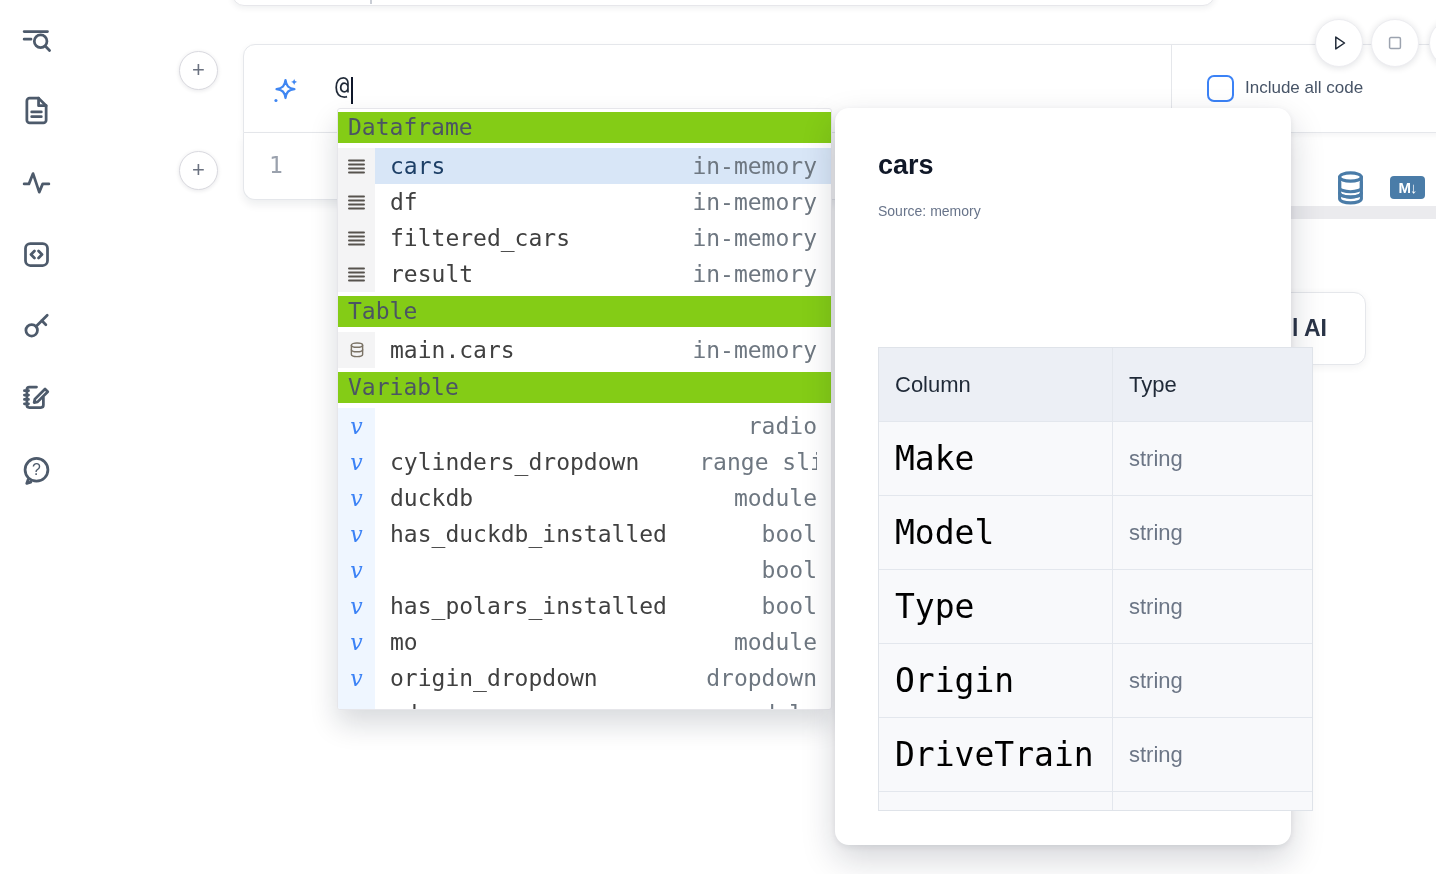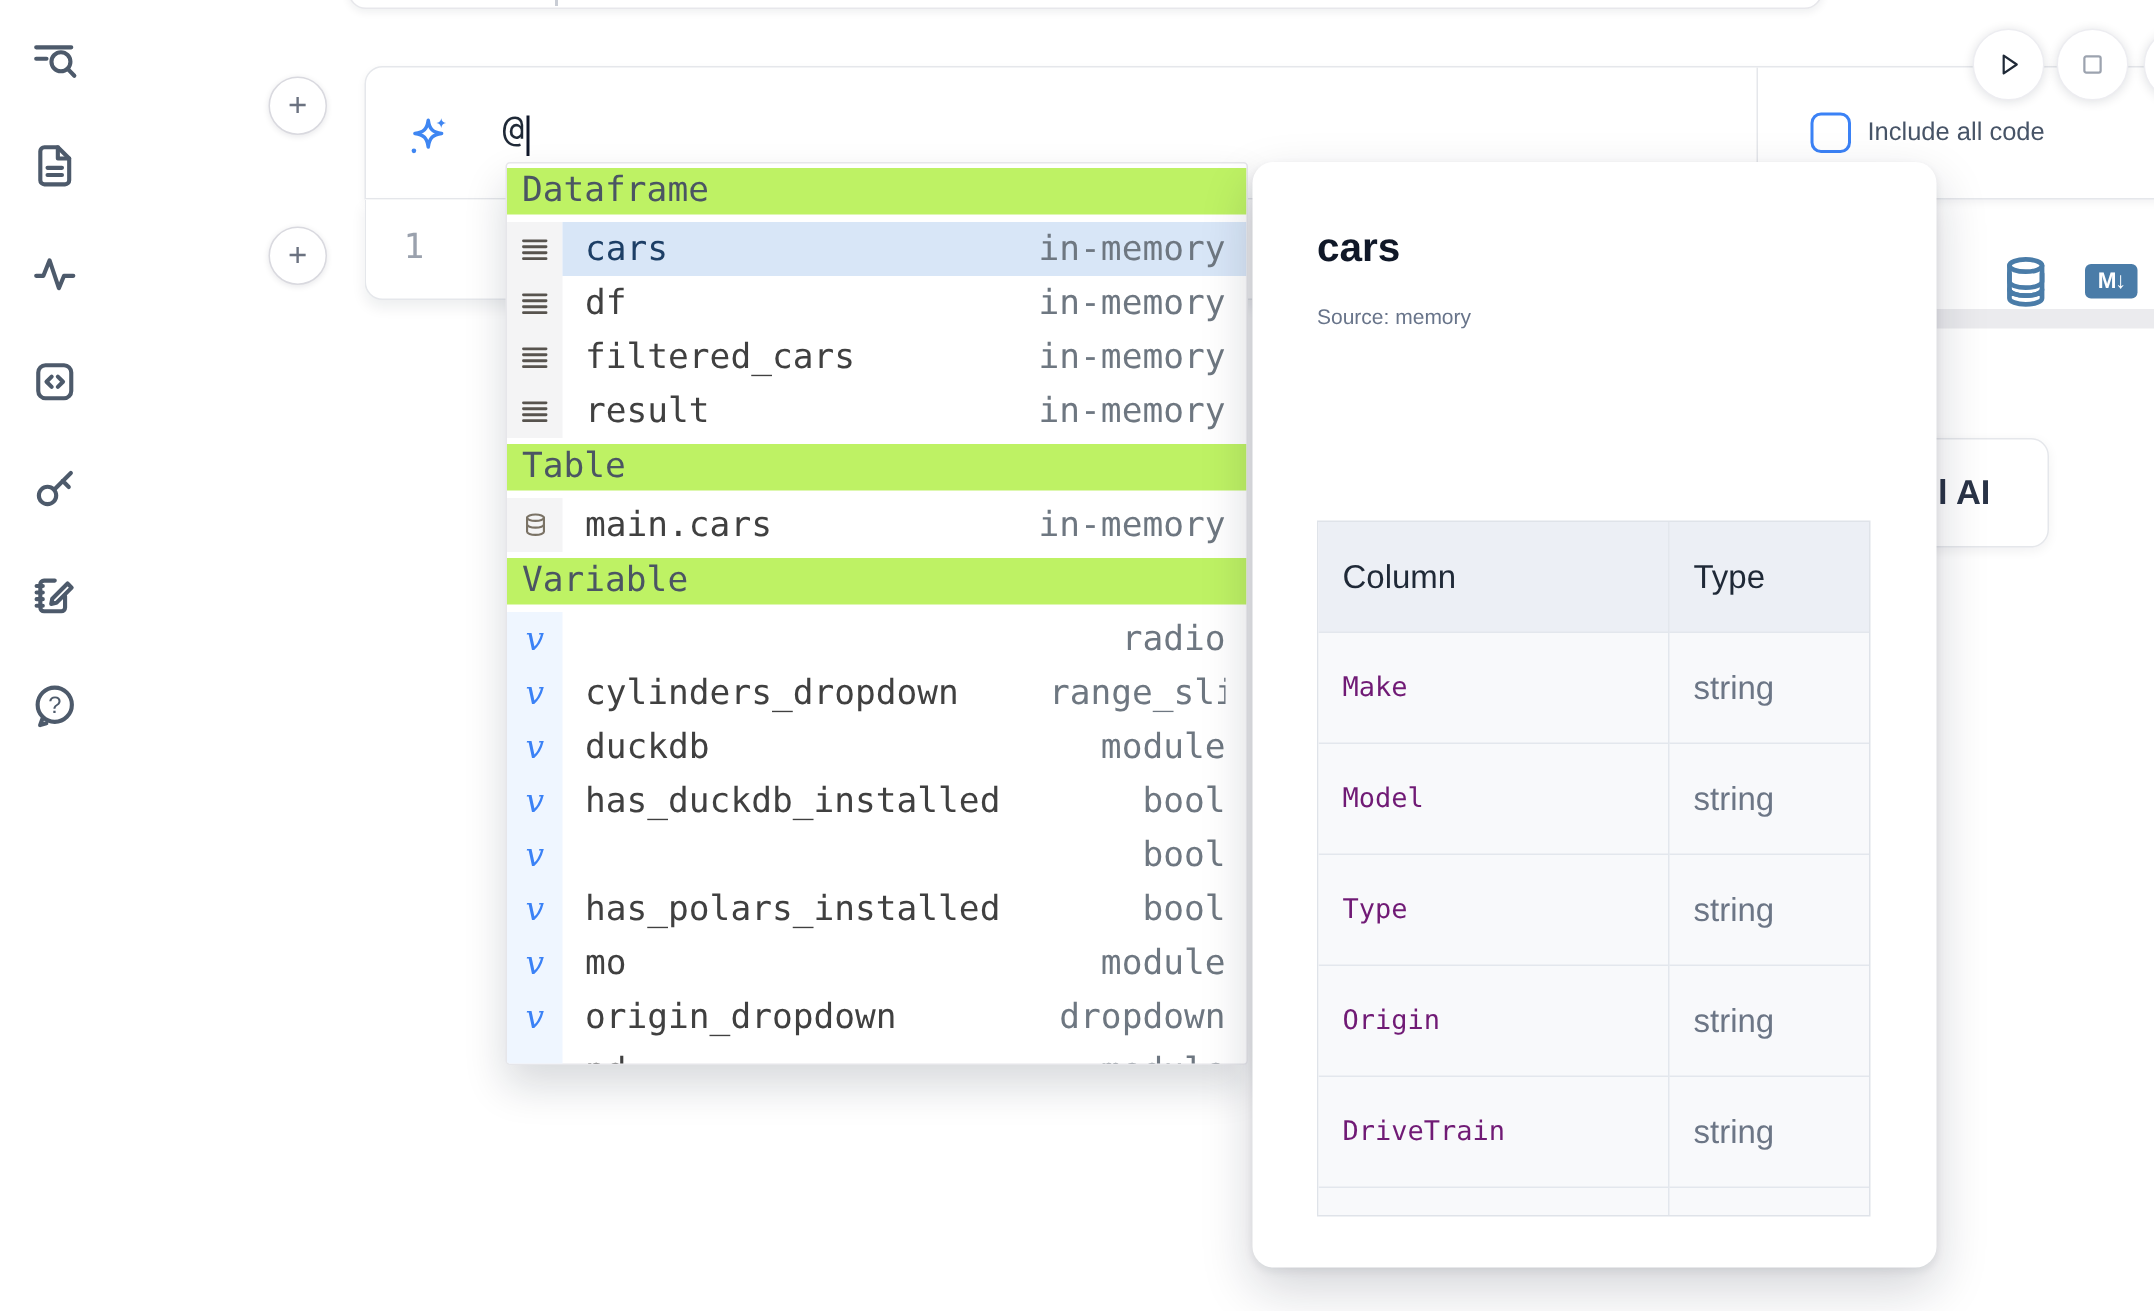--- a/index.html
+++ b/index.html
@@ -56,21 +56,21 @@
   .out-strip { position:absolute; left:1291px; top:206px; width:145px; height:13px; background:#ebebee; }
   .ai-btn { position:absolute; left:1208px; top:292px; width:158px; height:73px; background:#fff;
     border:1px solid #e5e7eb; border-radius:12px; box-shadow:0 2px 8px rgba(15,23,42,.06); z-index:2; }
   .ai-btn span { position:absolute; left:83px; top:22px; font-size:23px; font-weight:bold; color:#2a3447; }
 
   
   .ac { position:absolute; left:337px; top:108px; width:495px; height:602px; background:#fff;
     border:1px solid #e6e6ea; box-shadow:0 14px 28px rgba(15,23,42,.16); border-radius:3px;
     overflow:hidden; padding-top:3px; z-index:4;
     font-family:"DejaVu Sans Mono",monospace; font-size:23px; }
-  .ac-header { height:31px; background:#bef264; color:#4b5563; line-height:31px;
+  .ac-header { height:31px; background:#84cc16; color:#4b5563; line-height:31px;
     padding-left:10px; margin-bottom:5px; }
   .ac-header.mt { margin-top:4px; }
   .ac-row { display:flex; height:36px; align-items:stretch; }
   .ac-gutter { width:37px; flex:0 0 37px; display:flex; align-items:center; justify-content:center; }
   .g-gray { background:#f4f4f5; }
   .g-blue { background:#eff6ff; }
   .ac-main { flex:1; display:flex; align-items:center; padding-left:15px; padding-right:14px;
     overflow:hidden; }
   .ac-main.sel { background:#d8e6f7; }
   .ac-name { color:#404040; white-space:nowrap; flex:0 0 auto; }
@@ -81,29 +81,29 @@
   .vglyph::before { content:"v"; }
 
   
   .preview { position:absolute; left:835px; top:108px; width:456px; height:737px; background:#fff;
     border-radius:14px; box-shadow:0 14px 34px rgba(15,23,42,.18), 0 2px 6px rgba(15,23,42,.08);
     z-index:5; }
   .pv-title { position:absolute; left:43px; top:42px; font-size:27px; font-weight:bold; color:#101828; }
   .pv-source { position:absolute; left:43px; top:95px; font-size:14px; color:#68748a; }
   .pv-badge { position:absolute; left:43px; top:150px; width:368px; height:45px; background:#eef1f7;
     border-radius:8px; font-size:22px; color:#23304a; line-height:45px; padding-left:15px; }
-  .pv-table { position:absolute; left:43px; top:239px; width:369px; height:464px;
+  .pv-table { position:absolute; left:43px; top:239px; width:435px; height:464px;
     border:1px solid #dfe3e9; overflow:hidden; }
   .pv-row { display:flex; height:74px; background:#f8f9fb; }
   .pv-row.head { background:#eceff5; }
   .pv-c1 { width:234px; flex:0 0 234px; border-right:1px solid #e3e7ed; border-bottom:1px solid #e3e7ed;
     display:flex; align-items:center; padding-left:16px; }
   .pv-c2 { flex:1; border-bottom:1px solid #e3e7ed; display:flex; align-items:center; padding-left:16px; }
   .head .pv-c1, .head .pv-c2 { font-size:22px; color:#1f2937; }
-  .pv-colname { font-family:"DejaVu Sans Mono",monospace; font-size:18px; color:#701a75; }
+  .pv-colname { font-family:"DejaVu Sans Mono",monospace; font-size:33px; color:#000000; }
   .pv-coltype { font-size:22px; color:#6c7686; }
 </style>
 </head>
 <body>
 
 <div class="sidebar-icon" style="top:24px">
   <svg viewBox="0 0 24 24">
       <path d="M3 5.5h17M3 11h5"></path>
       <circle cx="15" cy="12.5" r="4.6"></circle>
       <path d="M18.5 16.2l3 3.1"></path>

